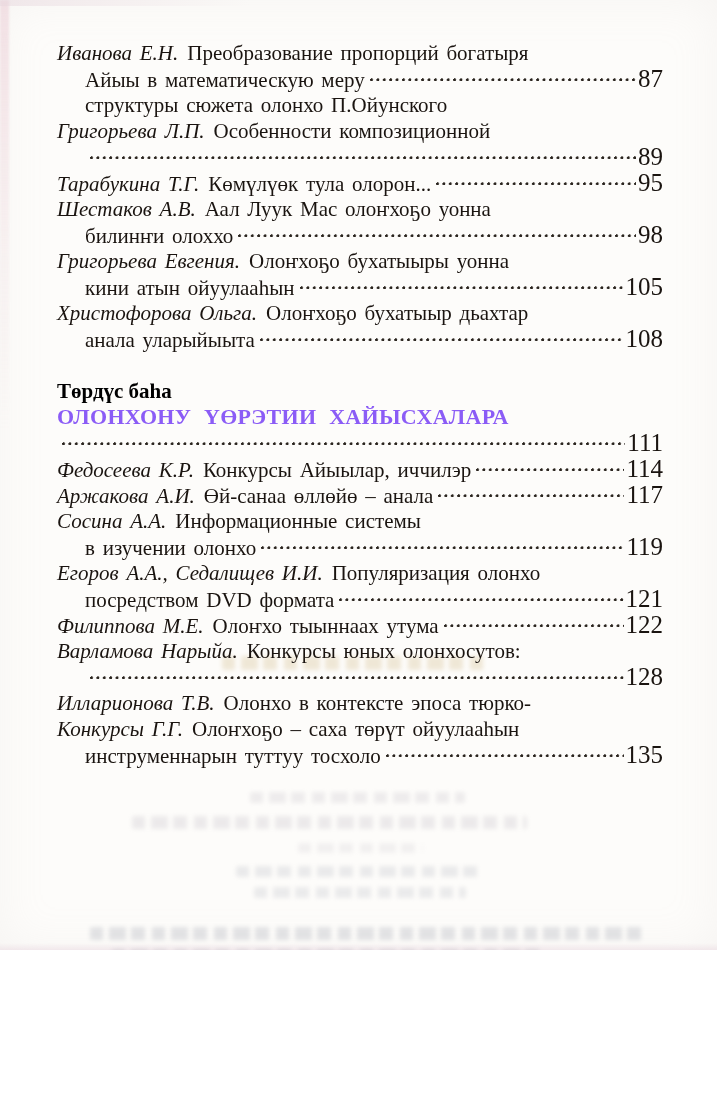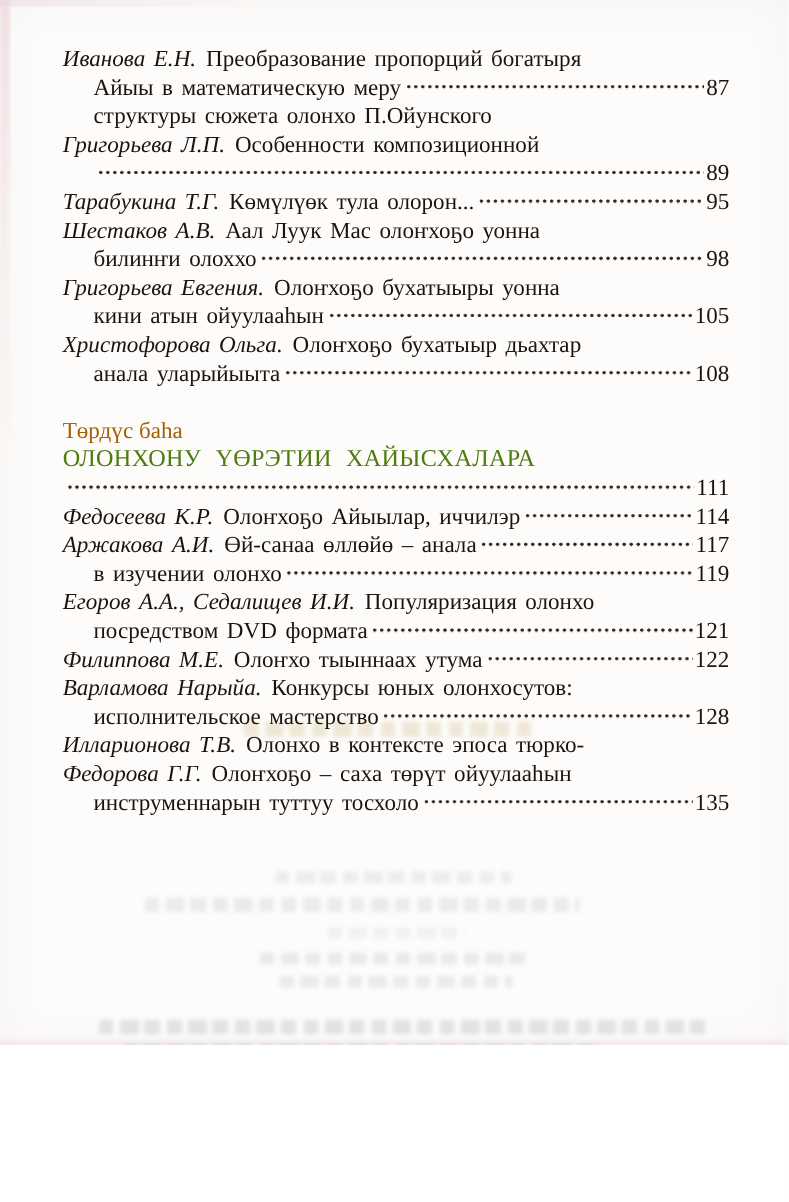--- a/index.html
+++ b/index.html
@@ -24,23 +24,23 @@
   .section + .section{margin-top:26px;}
   .row{height:26px;line-height:26px;font-size:21px;word-spacing:2.5px;white-space:nowrap;}
   .row .txt{white-space:nowrap;}
   .row.last{display:flex;align-items:baseline;}
   .row.cont{padding-left:28px;}
   .author{font-style:italic;margin-right:9px;}
   .leader{flex:1 1 auto;min-width:12px;position:relative;}
   .leader::after{content:"";position:absolute;left:5px;right:2px;bottom:5px;height:4px;
     background-image:radial-gradient(circle at 1.6px 1.8px, #2a241e 1.25px, rgba(0,0,0,0) 1.7px);
     background-size:6.4px 4px;background-repeat:repeat-x;}
-  .pnum{flex:0 0 auto;font-size:21px;}
-  .sec-head{height:26px;line-height:26px;font-weight:400;font-size:21px;color:#a16207;}
-  .sec-caps{height:26px;line-height:26px;font-weight:400;font-size:22px;color:#4d7c0f;
+  .pnum{flex:0 0 auto;font-size:25px;}
+  .sec-head{height:26px;line-height:26px;font-weight:700;font-size:21px;color:#000000;}
+  .sec-caps{height:26px;line-height:26px;font-weight:700;font-size:22px;color:#8b5cf6;
     word-spacing:7px;letter-spacing:.3px;white-space:nowrap;}
 
   .ghost{position:absolute;z-index:1;filter:blur(2px);border-radius:2px;
     background:repeating-linear-gradient(90deg, currentColor 0 13px, transparent 13px 19px,
       currentColor 19px 36px, transparent 36px 41px, currentColor 41px 55px, transparent 55px 62px);}
 </style>
 </head>
 <body>
 
 <div class="page">
@@ -87,53 +87,53 @@
         </div>
       </section>
       <section class="section">
         <div class="sec-head">Төрдүс баһа</div>
         <div class="sec-caps">ОЛОНХОНУ ҮӨРЭТИИ ХАЙЫСХАЛАРА</div>
         <div class="row last">
           <span class="leader"></span>
           <span class="pnum">111</span>
         </div>
         <div class="row last">
-          <span class="txt"><span class="author">Федосеева К.Р.</span><span class="ttl">Олоҥхоҕо Айыылар, иччилэр</span></span>
+          <span class="txt"><span class="author">Федосеева К.Р.</span><span class="ttl">Конкурсы Айыылар, иччилэр</span></span>
           <span class="leader"></span>
           <span class="pnum">114</span>
         </div>
         <div class="row last">
           <span class="txt"><span class="author">Аржакова А.И.</span><span class="ttl">Өй-санаа өллөйө – анала</span></span>
           <span class="leader"></span>
           <span class="pnum">117</span>
         </div>
+        <div class="row"><span class="txt"><span class="author">Сосина А.А.</span><span class="ttl">Информационные системы</span></span></div>
         <div class="row cont last">
           <span class="txt">в изучении олонхо</span>
           <span class="leader"></span>
           <span class="pnum">119</span>
         </div>
         <div class="row"><span class="txt"><span class="author">Егоров А.А., Седалищев И.И.</span><span class="ttl">Популяризация олонхо</span></span></div>
         <div class="row cont last">
           <span class="txt">посредством DVD формата</span>
           <span class="leader"></span>
           <span class="pnum">121</span>
         </div>
         <div class="row last">
           <span class="txt"><span class="author">Филиппова М.Е.</span><span class="ttl">Олоҥхо тыыннаах утума</span></span>
           <span class="leader"></span>
           <span class="pnum">122</span>
         </div>
         <div class="row"><span class="txt"><span class="author">Варламова Нарыйа.</span><span class="ttl">Конкурсы юных олонхосутов:</span></span></div>
         <div class="row cont last">
-          <span class="txt">исполнительское мастерство</span>
           <span class="leader"></span>
           <span class="pnum">128</span>
         </div>
         <div class="row"><span class="txt"><span class="author">Илларионова Т.В.</span><span class="ttl">Олонхо в контексте эпоса тюрко-</span></span></div>
-        <div class="row"><span class="txt"><span class="author">Федорова Г.Г.</span><span class="ttl">Олоҥхоҕо – саха төрүт ойуулааһын</span></span></div>
+        <div class="row"><span class="txt"><span class="author">Конкурсы Г.Г.</span><span class="ttl">Олоҥхоҕо – саха төрүт ойуулааһын</span></span></div>
         <div class="row cont last">
           <span class="txt">инструменнарын туттуу тосхоло</span>
           <span class="leader"></span>
           <span class="pnum">135</span>
         </div>
       </section>
     </main>
 
   <div class="ghost" style="left:222px;top:656px;width:266px;height:14px;color:#c9ae74;opacity:.26;"></div>
   <div class="ghost" style="left:250px;top:792px;width:215px;height:11px;color:#9b93a2;opacity:.15;"></div>

